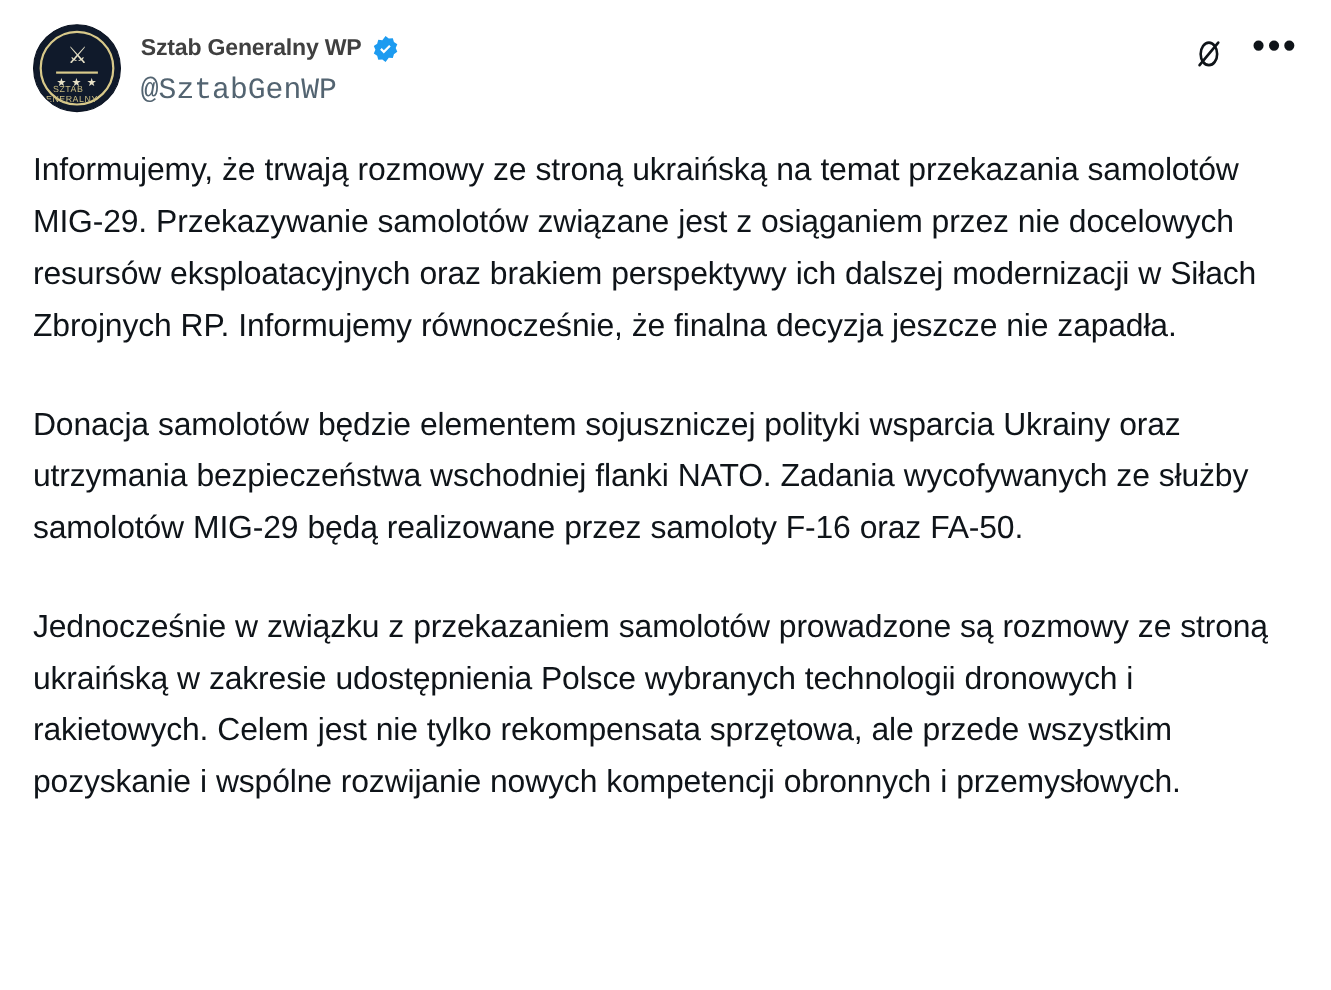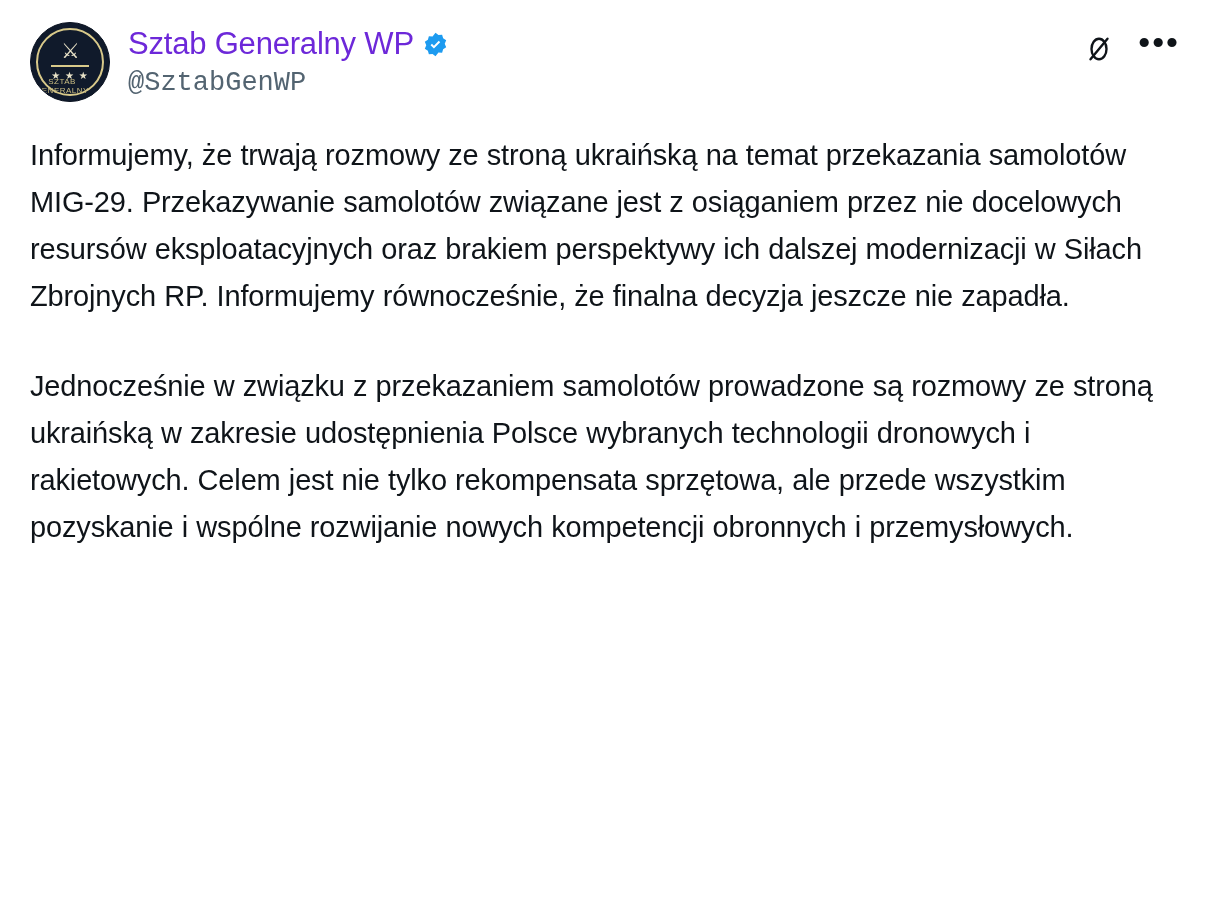--- a/index.html
+++ b/index.html
@@ -86,24 +86,24 @@
     padding-top: 4px;
     flex: 1 1 auto;
     min-width: 0;
   }
   .name-row {
     display: flex;
     align-items: center;
     gap: 8px;
   }
   .display-name {
-    font-size: 31px;
-    font-weight: normal;
+    font-size: 21px;
+    font-weight: bold;
     line-height: 36px;
-    color: #6d28d9;
+    color: #404040;
     letter-spacing: -0.2px;
   }
   .verified-badge {
     width: 27px;
     height: 27px;
     display: inline-block;
     line-height: 0;
   }
   .handle {
     font-size: 27px;
@@ -188,16 +188,17 @@
           <line x1="5.2" y1="20.2" x2="18.8" y2="3.8" stroke="#0f1419" stroke-width="1.9" stroke-linecap="round"></line>
         </svg>
       </div>
       <div class="more-dots">•••</div>
     </div>
 
   </div>
 
   <div class="tweet-body">
     <p>Informujemy, że trwają rozmowy ze stroną ukraińską na temat przekazania samolotów MIG-29.  Przekazywanie samolotów związane jest z osiąganiem przez nie docelowych resursów eksploatacyjnych oraz brakiem perspektywy ich dalszej modernizacji w Siłach Zbrojnych RP. Informujemy równocześnie, że finalna decyzja jeszcze nie zapadła.</p>
+    <p>Donacja samolotów będzie elementem sojuszniczej polityki wsparcia Ukrainy oraz utrzymania bezpieczeństwa wschodniej flanki NATO. Zadania wycofywanych ze służby samolotów MIG-29 będą realizowane przez samoloty F-16 oraz FA-50.</p>
     <p>Jednocześnie w związku z przekazaniem samolotów prowadzone są rozmowy ze stroną ukraińską w zakresie udostępnienia Polsce wybranych technologii dronowych i rakietowych. Celem jest nie tylko rekompensata sprzętowa, ale przede wszystkim pozyskanie i wspólne rozwijanie nowych kompetencji obronnych i przemysłowych.</p>
   </div>
 
 </div>
 
 </body></html>

